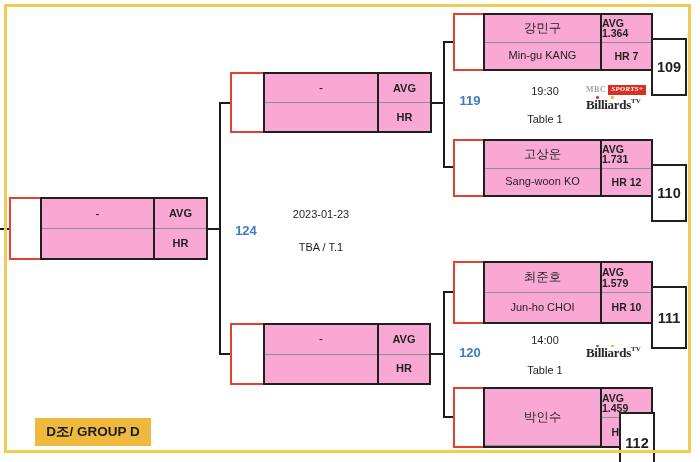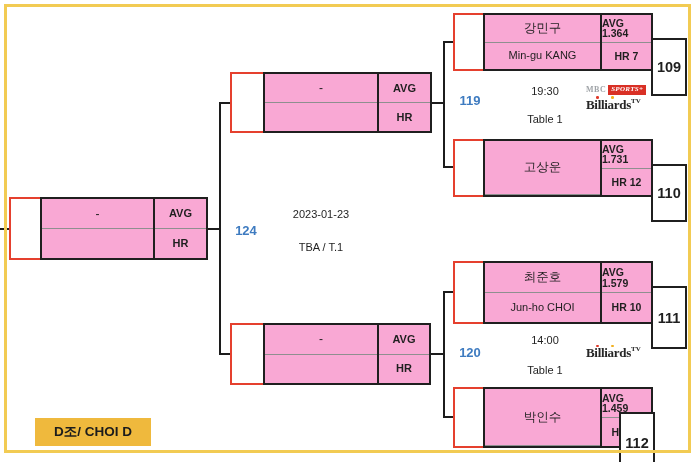--- a/index.html
+++ b/index.html
@@ -125,20 +125,21 @@
       <div class="cell top stat">AVG 1.364</div>
       <div class="cell stat">HR 7</div>
     </div>
   </div>
   <div class="scorebox" style="left:651px;top:13px;width:36px;height:58px">109</div>
 
   <div class="redbox" style="left:453px;top:139px;width:32px;height:58px"></div>
   <div class="slotbox" style="left:483px;top:139px;width:170px;height:58px">
     <div class="namecol" style="width:117px">
       <div class="cell top kr">고상운</div>
+      <div class="cell en">Sang-woon KO</div>
     </div>
     <div class="statcol">
       <div class="cell top stat">AVG 1.731</div>
       <div class="cell stat">HR 12</div>
     </div>
   </div>
   <div class="scorebox" style="left:651px;top:139px;width:36px;height:58px">110</div>
 
   <div class="matchno" style="left:452px;top:93px">119</div>
   <div class="infotext" style="left:500px;top:85px;width:90px">19:30</div>
@@ -184,16 +185,16 @@
   <div class="infotext" style="left:500px;top:334px;width:90px">14:00</div>
   <div class="infotext" style="left:500px;top:364px;width:90px">Table 1</div>
   <div class="logocol" style="left:586px;top:344px;width:80px">
     <div class="billiards-logo">
       <span class="bt">Billiards</span><sup>TV</sup>
       <i class="dot dot-red"></i>
       <i class="dot dot-yellow"></i>
     </div>
   </div>
 
-  <div class="group-label">D조/ CHOI D</div>
+  <div class="group-label">D조/ GROUP D</div>
 
   <div class="outer-frame"></div>
 </div>
 
 </body></html>

